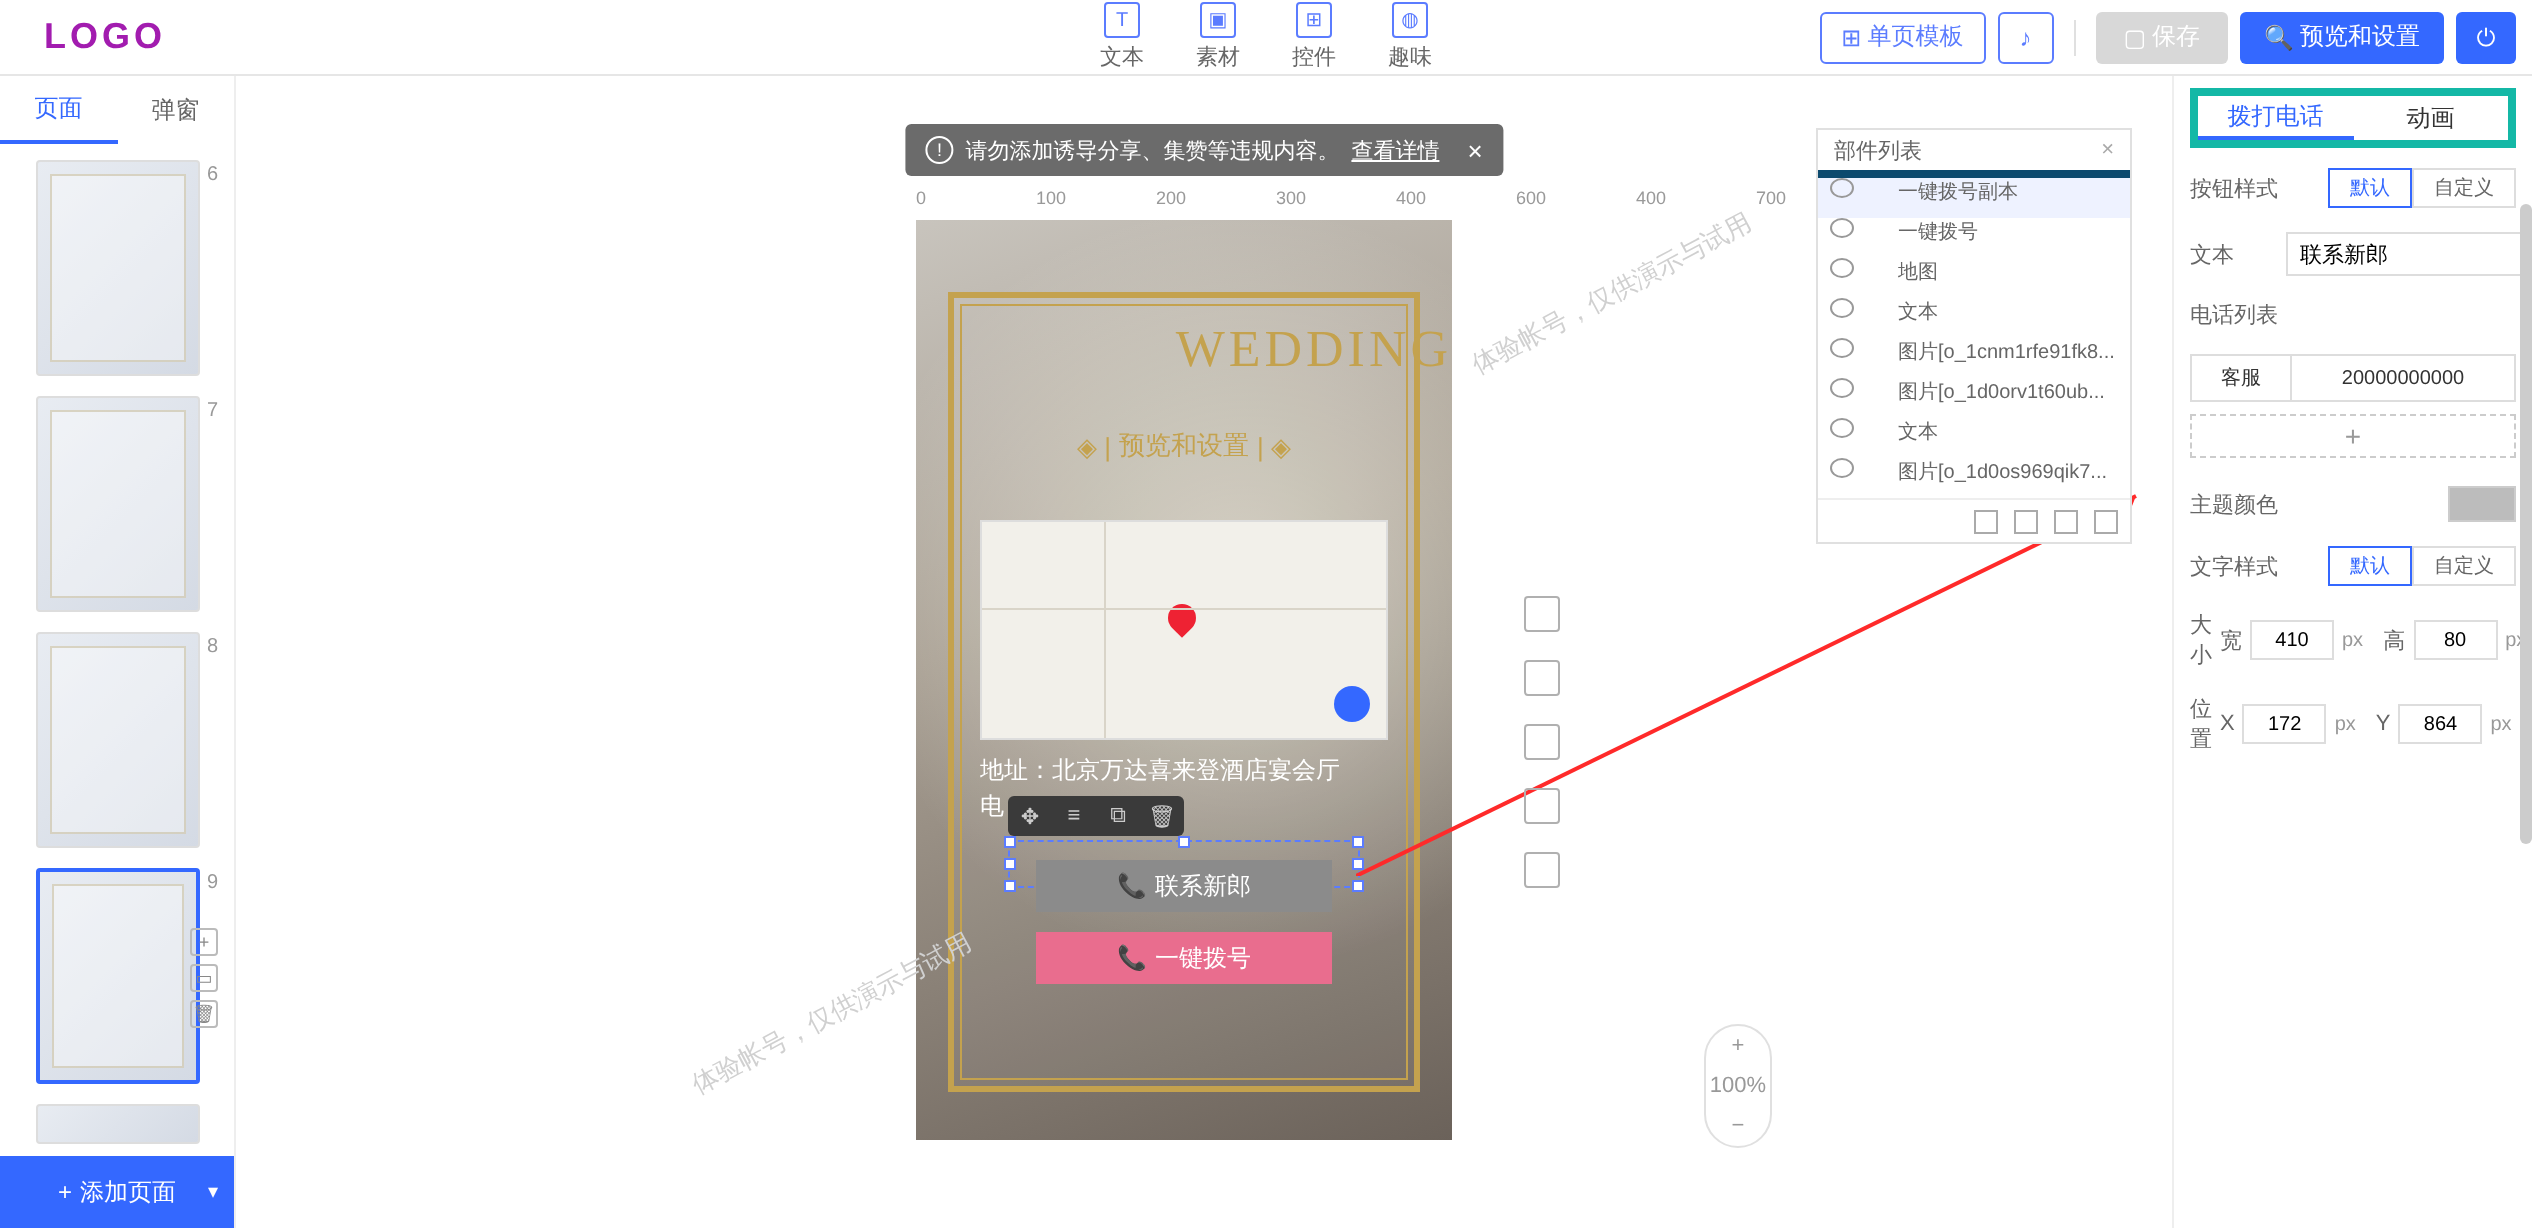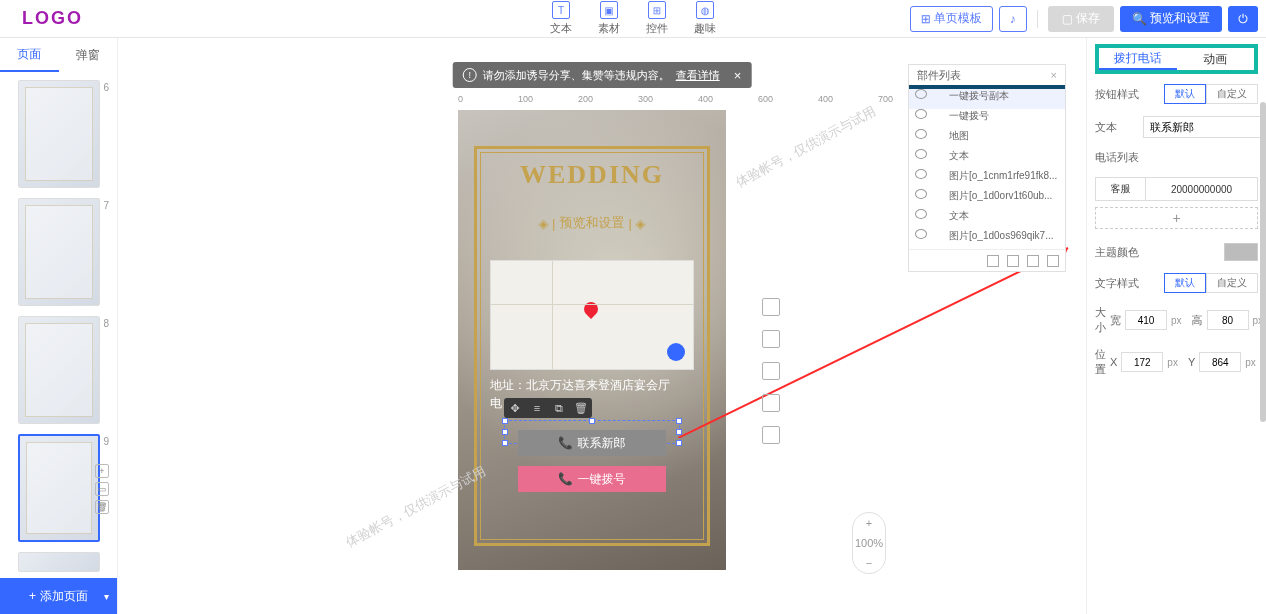--- a/index.html
+++ b/index.html
@@ -45,21 +45,21 @@
 .alert u{text-decoration:underline;cursor:pointer;}
 .alert .close{margin-left:8px;cursor:pointer;font-size:13px;}
 
 .ruler-h{position:absolute;top:56px;left:340px;width:480px;height:14px;font-size:9px;color:#999;display:flex;}
 .ruler-h span{width:60px;text-align:left;}
 
 .stage{position:absolute;top:72px;left:340px;width:268px;height:460px;background:linear-gradient(160deg,#c8c4bd 0%,#a89f93 40%,#6b625a 100%);}
 .stage::before{content:"";position:absolute;inset:0;background:radial-gradient(circle at 60% 40%,rgba(255,255,240,0.5),transparent 60%);}
 .goldframe{position:absolute;top:36px;left:16px;right:16px;bottom:24px;border:3px solid #c4a24e;background:rgba(255,255,255,0.05);}
 .goldframe::after{content:"";position:absolute;inset:3px;border:1px solid #c4a24e;}
-.wedding{position:absolute;top:50px;left:0;right:0;text-align:center;font-family:Georgia,serif;font-size:26px;letter-spacing:2px;color:#c4a24e;font-weight:700;}
+.wedding{position:absolute;top:50px;left:0;right:0;text-align:right;font-family:Georgia,serif;font-size:26px;letter-spacing:2px;color:#c4a24e;font-weight:400;}
 .subtitle-band{position:absolute;top:100px;left:30px;right:30px;height:26px;display:flex;align-items:center;justify-content:center;color:#c4a24e;font-size:13px;gap:4px;}
 .map{position:absolute;top:150px;left:32px;right:32px;height:110px;background:#f2f0ea;border:1px solid #ddd;}
 .map::before{content:"";position:absolute;left:30%;top:0;bottom:0;width:1px;background:#d9d4c8;}
 .map::after{content:"";position:absolute;top:40%;left:0;right:0;height:1px;background:#d9d4c8;}
 .map-pin{position:absolute;left:46%;top:38%;width:14px;height:14px;background:#e23;border-radius:50% 50% 50% 0;transform:rotate(-45deg);}
 .map-loc{position:absolute;right:8px;bottom:8px;width:18px;height:18px;background:#3468ff;border-radius:50%;}
 .addr{position:absolute;top:266px;left:32px;right:32px;color:#fff;font-size:12px;line-height:18px;}
 .sel-rect{position:absolute;top:310px;left:46px;right:46px;height:24px;border:1px dashed #5b7cff;}
 .sel-handle{position:absolute;width:6px;height:6px;background:#fff;border:1px solid #5b7cff;}
 .sel-toolbar{position:absolute;top:288px;left:46px;height:20px;background:#3a3a3a;border-radius:3px;display:flex;align-items:center;}

